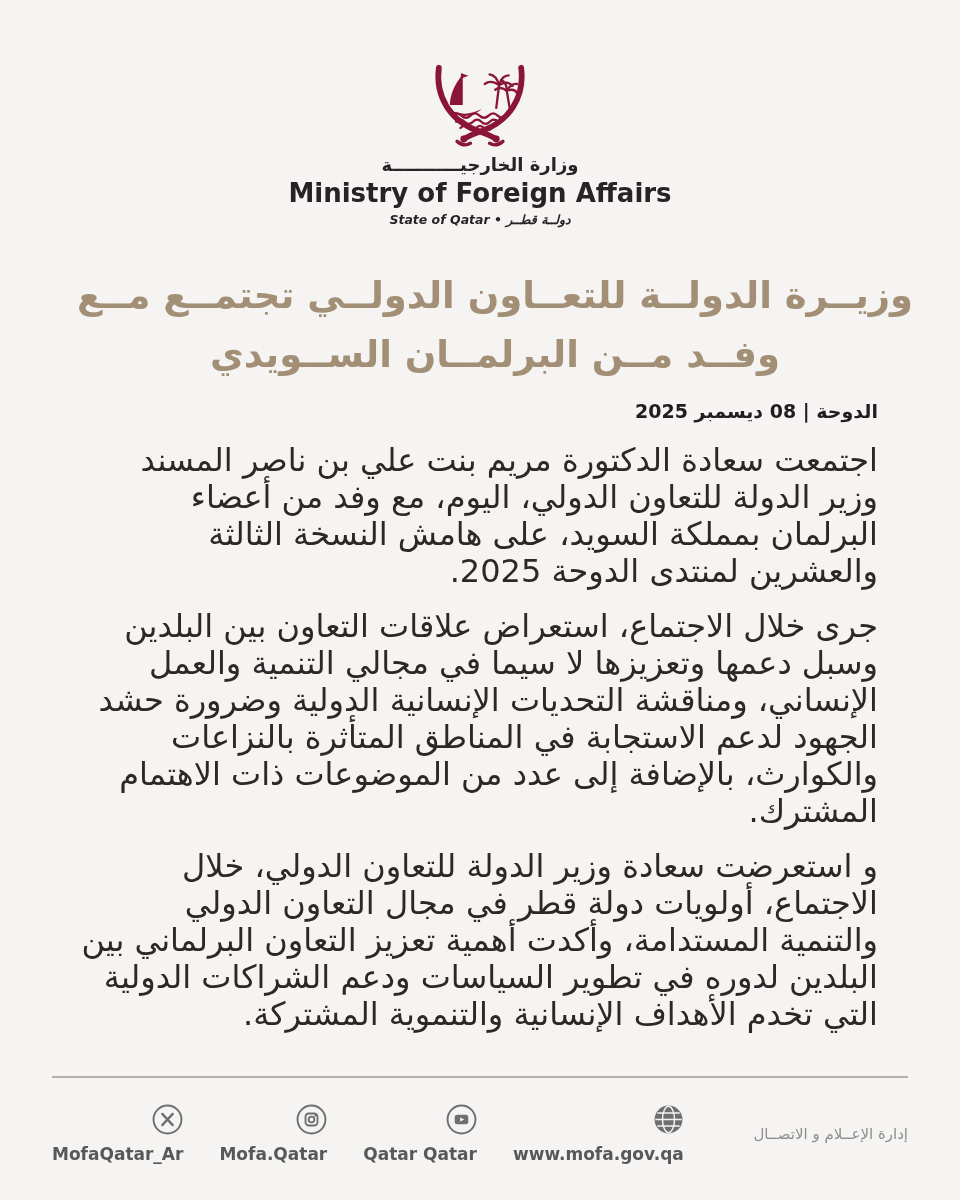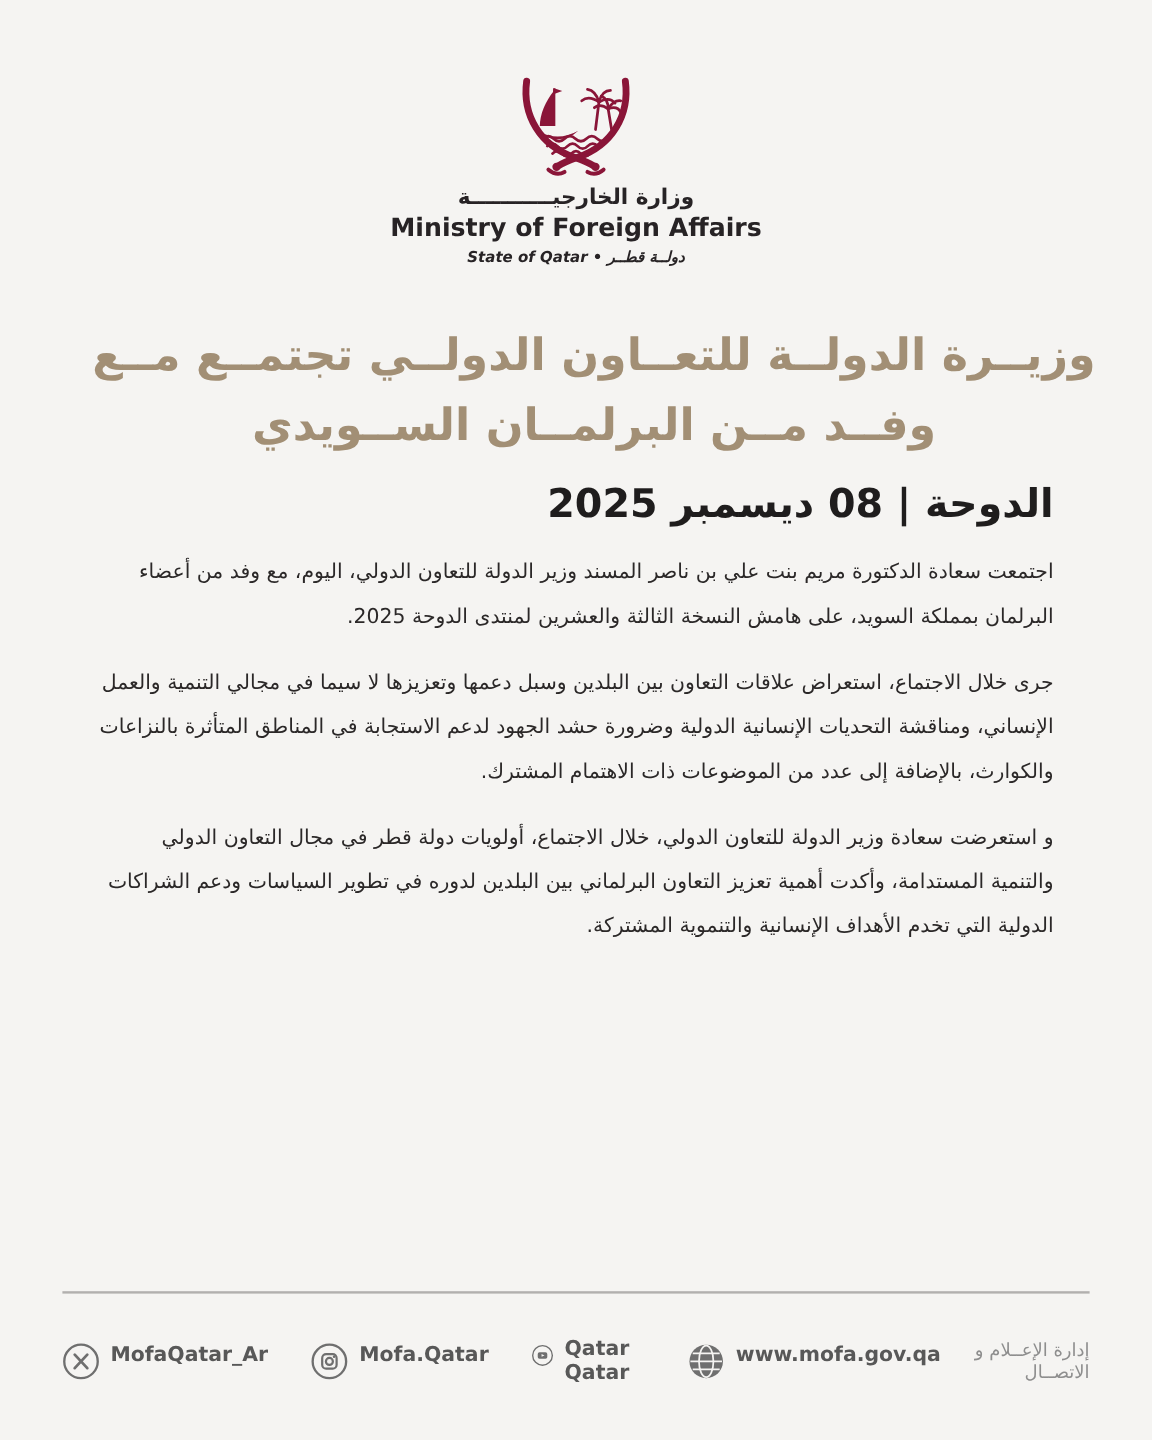--- a/index.html
+++ b/index.html
@@ -4,38 +4,38 @@
 <style>
   * { margin:0; padding:0; box-sizing:border-box; }
   html,body { width:960px; height:1200px; }
   body { font-family:"DejaVu Sans", sans-serif; }
   .page { position:relative; width:960px; height:1200px; background:#f5f4f2; overflow:hidden; }
 
   
   .logo-block { position:absolute; top:62px; left:0; width:100%; text-align:center; }
   .emblem { display:block; margin:0 auto 4px auto; }
   .ministry-ar { font-size:18px; font-weight:600; color:#272325; direction:rtl; letter-spacing:0; }
-  .ministry-en { font-size:21px; font-weight:bold; color:#272325; margin-top:3px; }
+  .ministry-en { font-size:26px; font-weight:bold; color:#272325; margin-top:3px; }
   .state-line { font-size:12.5px; font-weight:bold; color:#272325; margin-top:4px; direction:rtl;font-style:italic; }
 
   
   .headline { position:absolute; top:266px; left:15px; width:100%; text-align:center;
               direction:rtl; color:#a28f75; font-weight:bold; font-size:37px; line-height:59px; }
 
   
   .article { position:absolute; top:400px; right:82px; width:798px; direction:rtl; text-align:right; }
-  .dateline { font-size:33px; font-weight:600; color:#1f1d1d; margin-bottom:20px; }
-  .para { font-size:17px; line-height:37px; color:#2b2828; margin-bottom:18px; }
+  .dateline { font-size:19px; font-weight:600; color:#1f1d1d; margin-bottom:20px; }
+  .para { font-size:32px; line-height:37px; color:#2b2828; margin-bottom:18px; }
 
   
   .divider { position:absolute; top:1076px; left:52px; right:52px; height:2px; background:#b2b0ae; }
   .footer { position:absolute; top:1108px; left:52px; right:52px; height:52px;
             display:flex; align-items:center; justify-content:space-between; }
   .social-group { display:flex; align-items:center; gap:36px; }
-  .social-item { display:flex; align-items:flex-start; gap:9px; }
+  .social-item { display:flex; align-items:flex-end; gap:9px;flex-direction:column; }
   .social-item svg { display:block; }
   .social-label { font-size:17px; font-weight:600; color:#585858; }
   .dept { font-size:15px; color:#8e8e8e; direction:rtl; }
 </style>
 </head>
 <body>
 
 <div class="page">
 
   <div class="logo-block">

